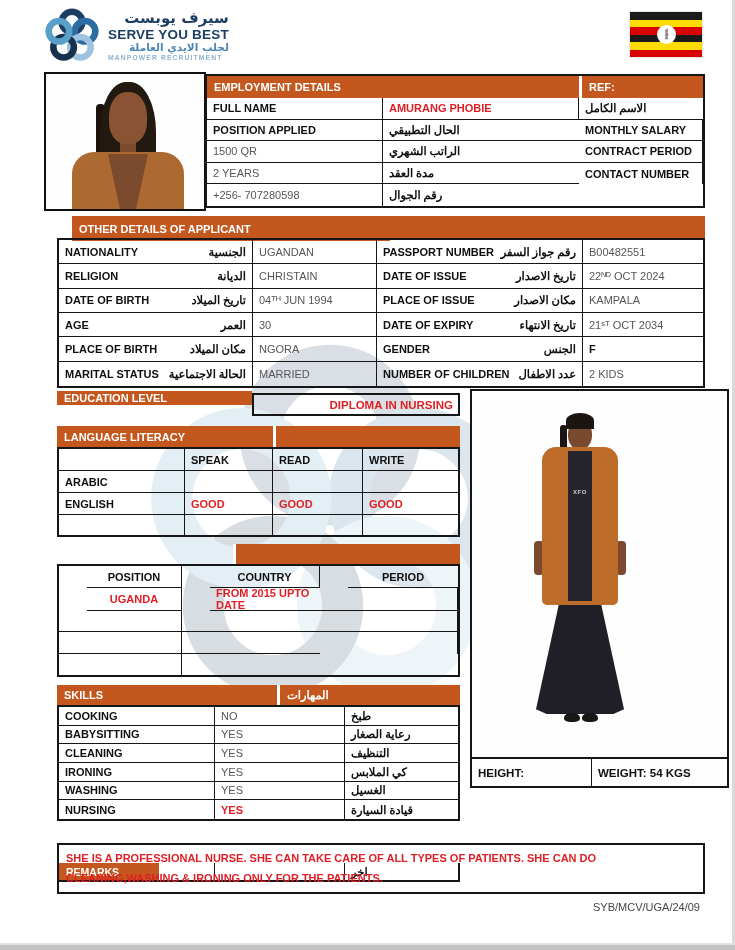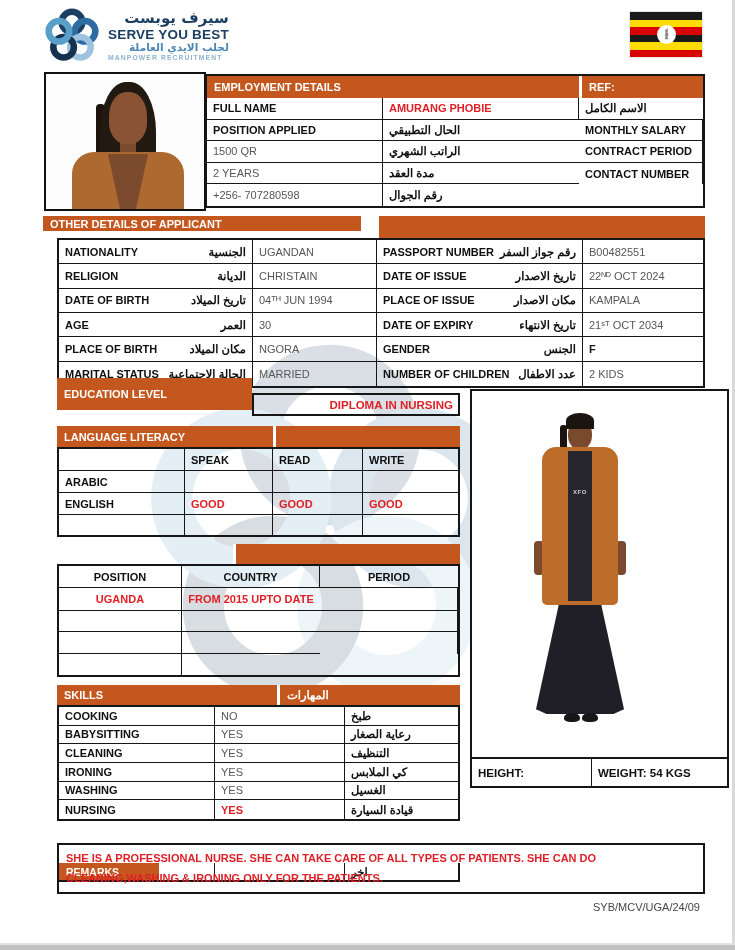--- a/index.html
+++ b/index.html
@@ -11,22 +11,22 @@
   .c{border-right:1.5px solid #161616;border-bottom:1.5px solid #161616;display:flex;align-items:center;
      padding:0 6px;font-size:11px;box-sizing:border-box;min-width:0;overflow:hidden;}
   .nr{border-right:none;}
   .nb{border-bottom:none;}
   .hdr{background:var(--accent);color:#fff;font-weight:700;font-size:11px;display:flex;align-items:center;
        padding:0 7px;box-sizing:border-box;}
   .lbl{font-weight:700;color:#101010;}
   .val{color:#565656;font-weight:400;}
   .valb{color:#161616;font-weight:700;}
   .red{color:var(--red);font-weight:700;}
-  .ar{font-family:Liberation Sans, sans-serif;direction:rtl;font-weight:700;font-size:11.5px;color:#101010;}
-  .ctr{justify-content:center;}
+  .ar{font-family:Liberation Serif, serif;direction:rtl;font-weight:700;font-size:11.5px;color:#101010;}
+  .ctr{justify-content:center;margin-left:28px;}
   .rt{justify-content:flex-end;}
   :root{--accent:#C4571E;--red:#E01E25;}
   
   .logo-wrap{left:44px;top:8px;display:flex;gap:8px;align-items:center;}
   .logo-text{display:flex;flex-direction:column;line-height:1.12;}
   .logo-ar1{font-family:"DejaVu Sans",sans-serif;direction:rtl;color:#1d3e63;font-weight:700;font-size:15px;}
   .logo-en{color:#1d3e63;font-weight:700;font-size:13.5px;letter-spacing:.2px;}
   .logo-ar2{font-family:"DejaVu Sans",sans-serif;direction:rtl;color:#4d87b5;font-weight:700;font-size:10.5px;}
   .logo-tag{color:#8fb3cd;font-weight:700;font-size:6.8px;letter-spacing:1.1px;}
   
@@ -143,21 +143,21 @@
 
   <div class="c lbl">CONTRACT PERIOD</div>
   <div class="c val">2 YEARS</div>
   <div class="c ar rt nr">مدة العقد</div>
 
   <div class="c lbl nb">CONTACT NUMBER</div>
   <div class="c val nb">+256- 707280598</div>
   <div class="c ar rt nr nb">رقم الجوال</div>
 </div>
 
-<div class="abs hdr" style="left:43px;top:216px;width:318px;height:15px;">OTHER DETAILS OF APPLICANT</div>
+<div class="abs hdr" style="left:72px;top:216px;width:318px;height:25px;">OTHER DETAILS OF APPLICANT</div>
 <div class="abs hdr" style="left:379px;top:216px;width:326px;height:22px;"></div>
 
 <div class="tbl" style="left:57px;top:238px;width:648px;height:150px;grid-template-columns:194px 124px 206px 1fr;grid-template-rows:repeat(6,1fr);">
 
   <div class="c" style="justify-content:space-between;">
     <span class="lbl">NATIONALITY</span>
       <span class="ar">الجنسية</span>
     </div>
   <div class="c val">UGANDAN</div>
   <div class="c" style="justify-content:space-between;">
@@ -215,21 +215,21 @@
       <span class="ar">الحالة الاجتماعية</span>
     </div>
   <div class="c val nb">MARRIED</div>
   <div class="c nb" style="justify-content:space-between;">
     <span class="lbl">NUMBER OF CHILDREN</span>
       <span class="ar">عدد الاطفال</span>
     </div>
   <div class="c val nr nb">2 KIDS</div>
 </div>
 
-<div class="abs hdr" style="left:57px;top:378px;width:195px;height:32px;">EDUCATION LEVEL</div>
+<div class="abs hdr" style="left:57px;top:391px;width:195px;height:14px;">EDUCATION LEVEL</div>
 <div class="abs" style="left:252px;top:393px;width:208px;height:23px;border:2px solid #161616;box-sizing:border-box;display:flex;align-items:center;justify-content:flex-end;padding:0 5px;">
   <span class="red" style="font-size:11.5px;text-align:center;">DIPLOMA IN NURSING</span>
 </div>
 
 <div class="abs" style="left:57px;top:426px;width:403px;height:21px;display:flex;">
   <div class="hdr" style="width:216px;">LANGUAGE LITERACY</div>
   <div class="gap-w"></div>
   <div class="hdr" style="flex:1;"></div>
 </div>
 <div class="tbl" style="left:57px;top:447px;width:403px;height:90px;grid-template-columns:126px 88px 90px 1fr;grid-template-rows:22px 22px 22px 1fr;">

